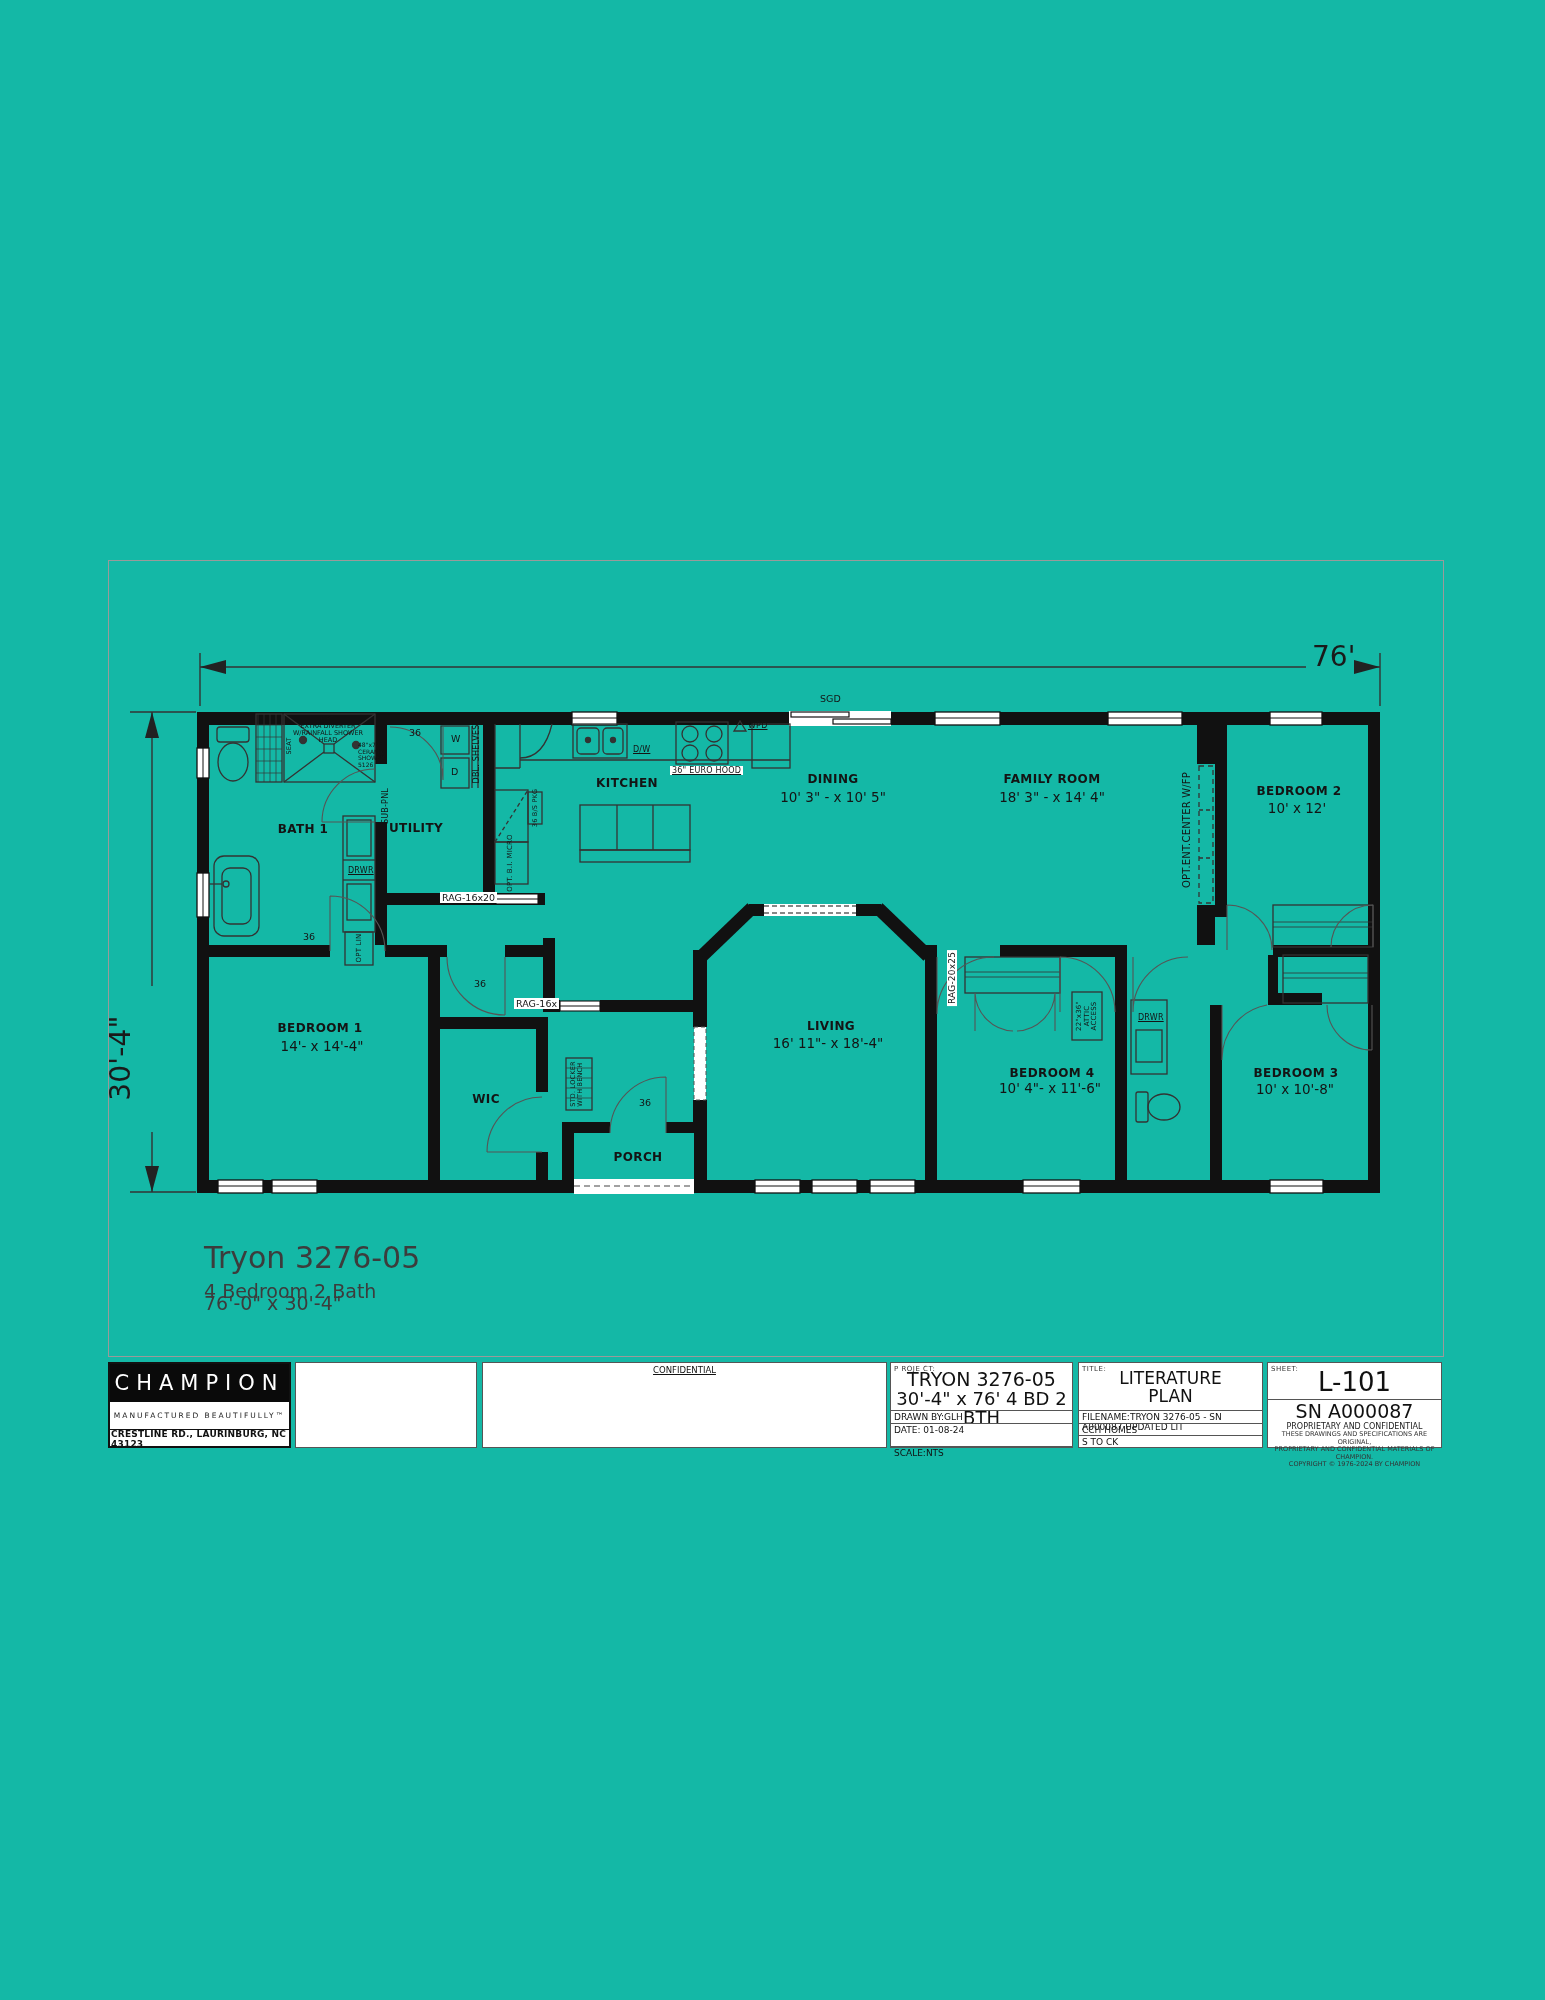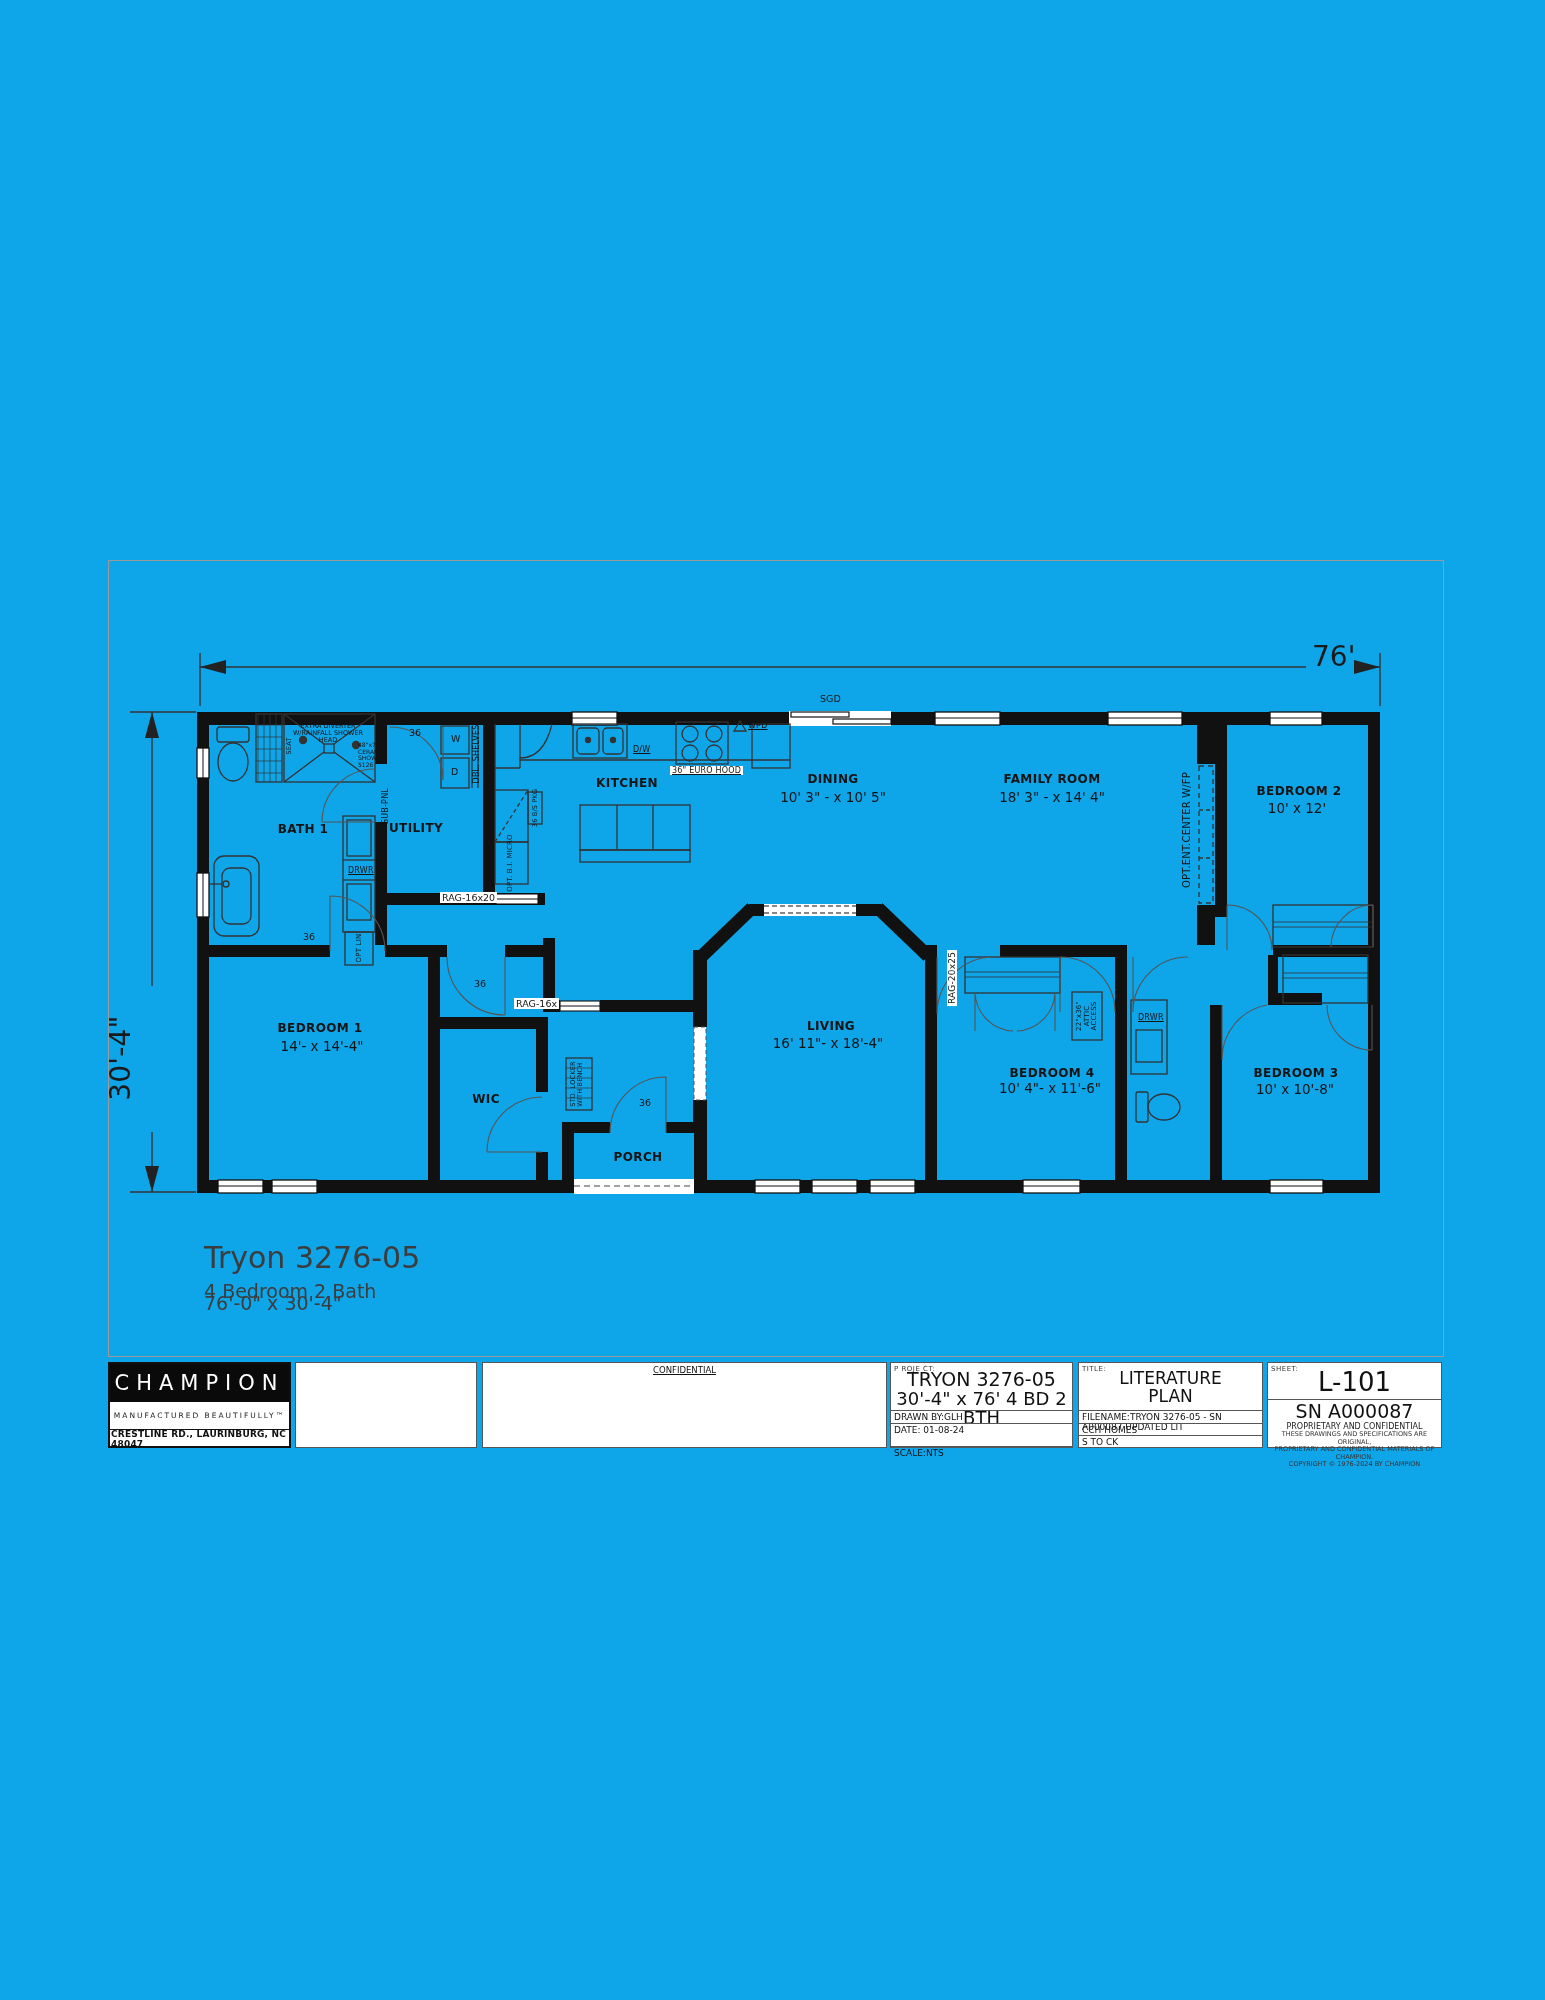--- a/index.html
+++ b/index.html
@@ -1,16 +1,16 @@
 <!DOCTYPE html>
 <html><head>
 <meta charset="utf-8">
 <style>
   html,body{margin:0;padding:0;background:#ffffff;}
-  #page{position:relative;width:1545px;height:2000px;background:#0ea5e9;overflow:hidden;
+  #page{position:relative;width:1545px;height:2000px;background:#14b8a6;overflow:hidden;
         font-family:"DejaVu Sans",sans-serif;color:#111;}
   #sheet-border{position:absolute;left:108px;top:560px;width:1334px;height:795px;
         border:1px solid #9a9a9a;}
   svg{position:absolute;left:0;top:0;}
   .lbl{position:absolute;white-space:nowrap;color:#141414;}
   .room{font-size:12px;font-weight:bold;letter-spacing:.4px;transform:translateX(-50%);}
   .rdim{font-size:13.5px;transform:translateX(-50%);}
   .ann{font-size:8px;letter-spacing:.2px;text-decoration:underline;}
   .ann9{font-size:9.5px;}
   .vlab{position:absolute;white-space:nowrap;transform:translate(-50%,-50%) rotate(-90deg);
@@ -351,21 +351,21 @@
 
   <div class="callout">
     <div class="l1">Tryon 3276-05</div>
     <div class="l2">4 Bedroom 2 Bath</div>
     <div class="l3">76'-0" x 30'-4"</div>
   </div>
 
   <div class="tb" id="tb-champion">
     <div class="logo">CHAMPION</div>
     <div class="tag">MANUFACTURED BEAUTIFULLY™</div>
-    <div class="addr">CRESTLINE RD., LAURINBURG, NC 48047</div>
+    <div class="addr">CRESTLINE RD., LAURINBURG, NC 43123</div>
   </div>
 
   <div class="tb" id="tb-empty"></div>
 
   <div class="tb" id="tb-mods">
     <div class="hd">CONFIDENTIAL</div>
   </div>
 
   <div class="tb" id="tb-proj">
     <div class="tinylab">P ROJE CT:</div>

